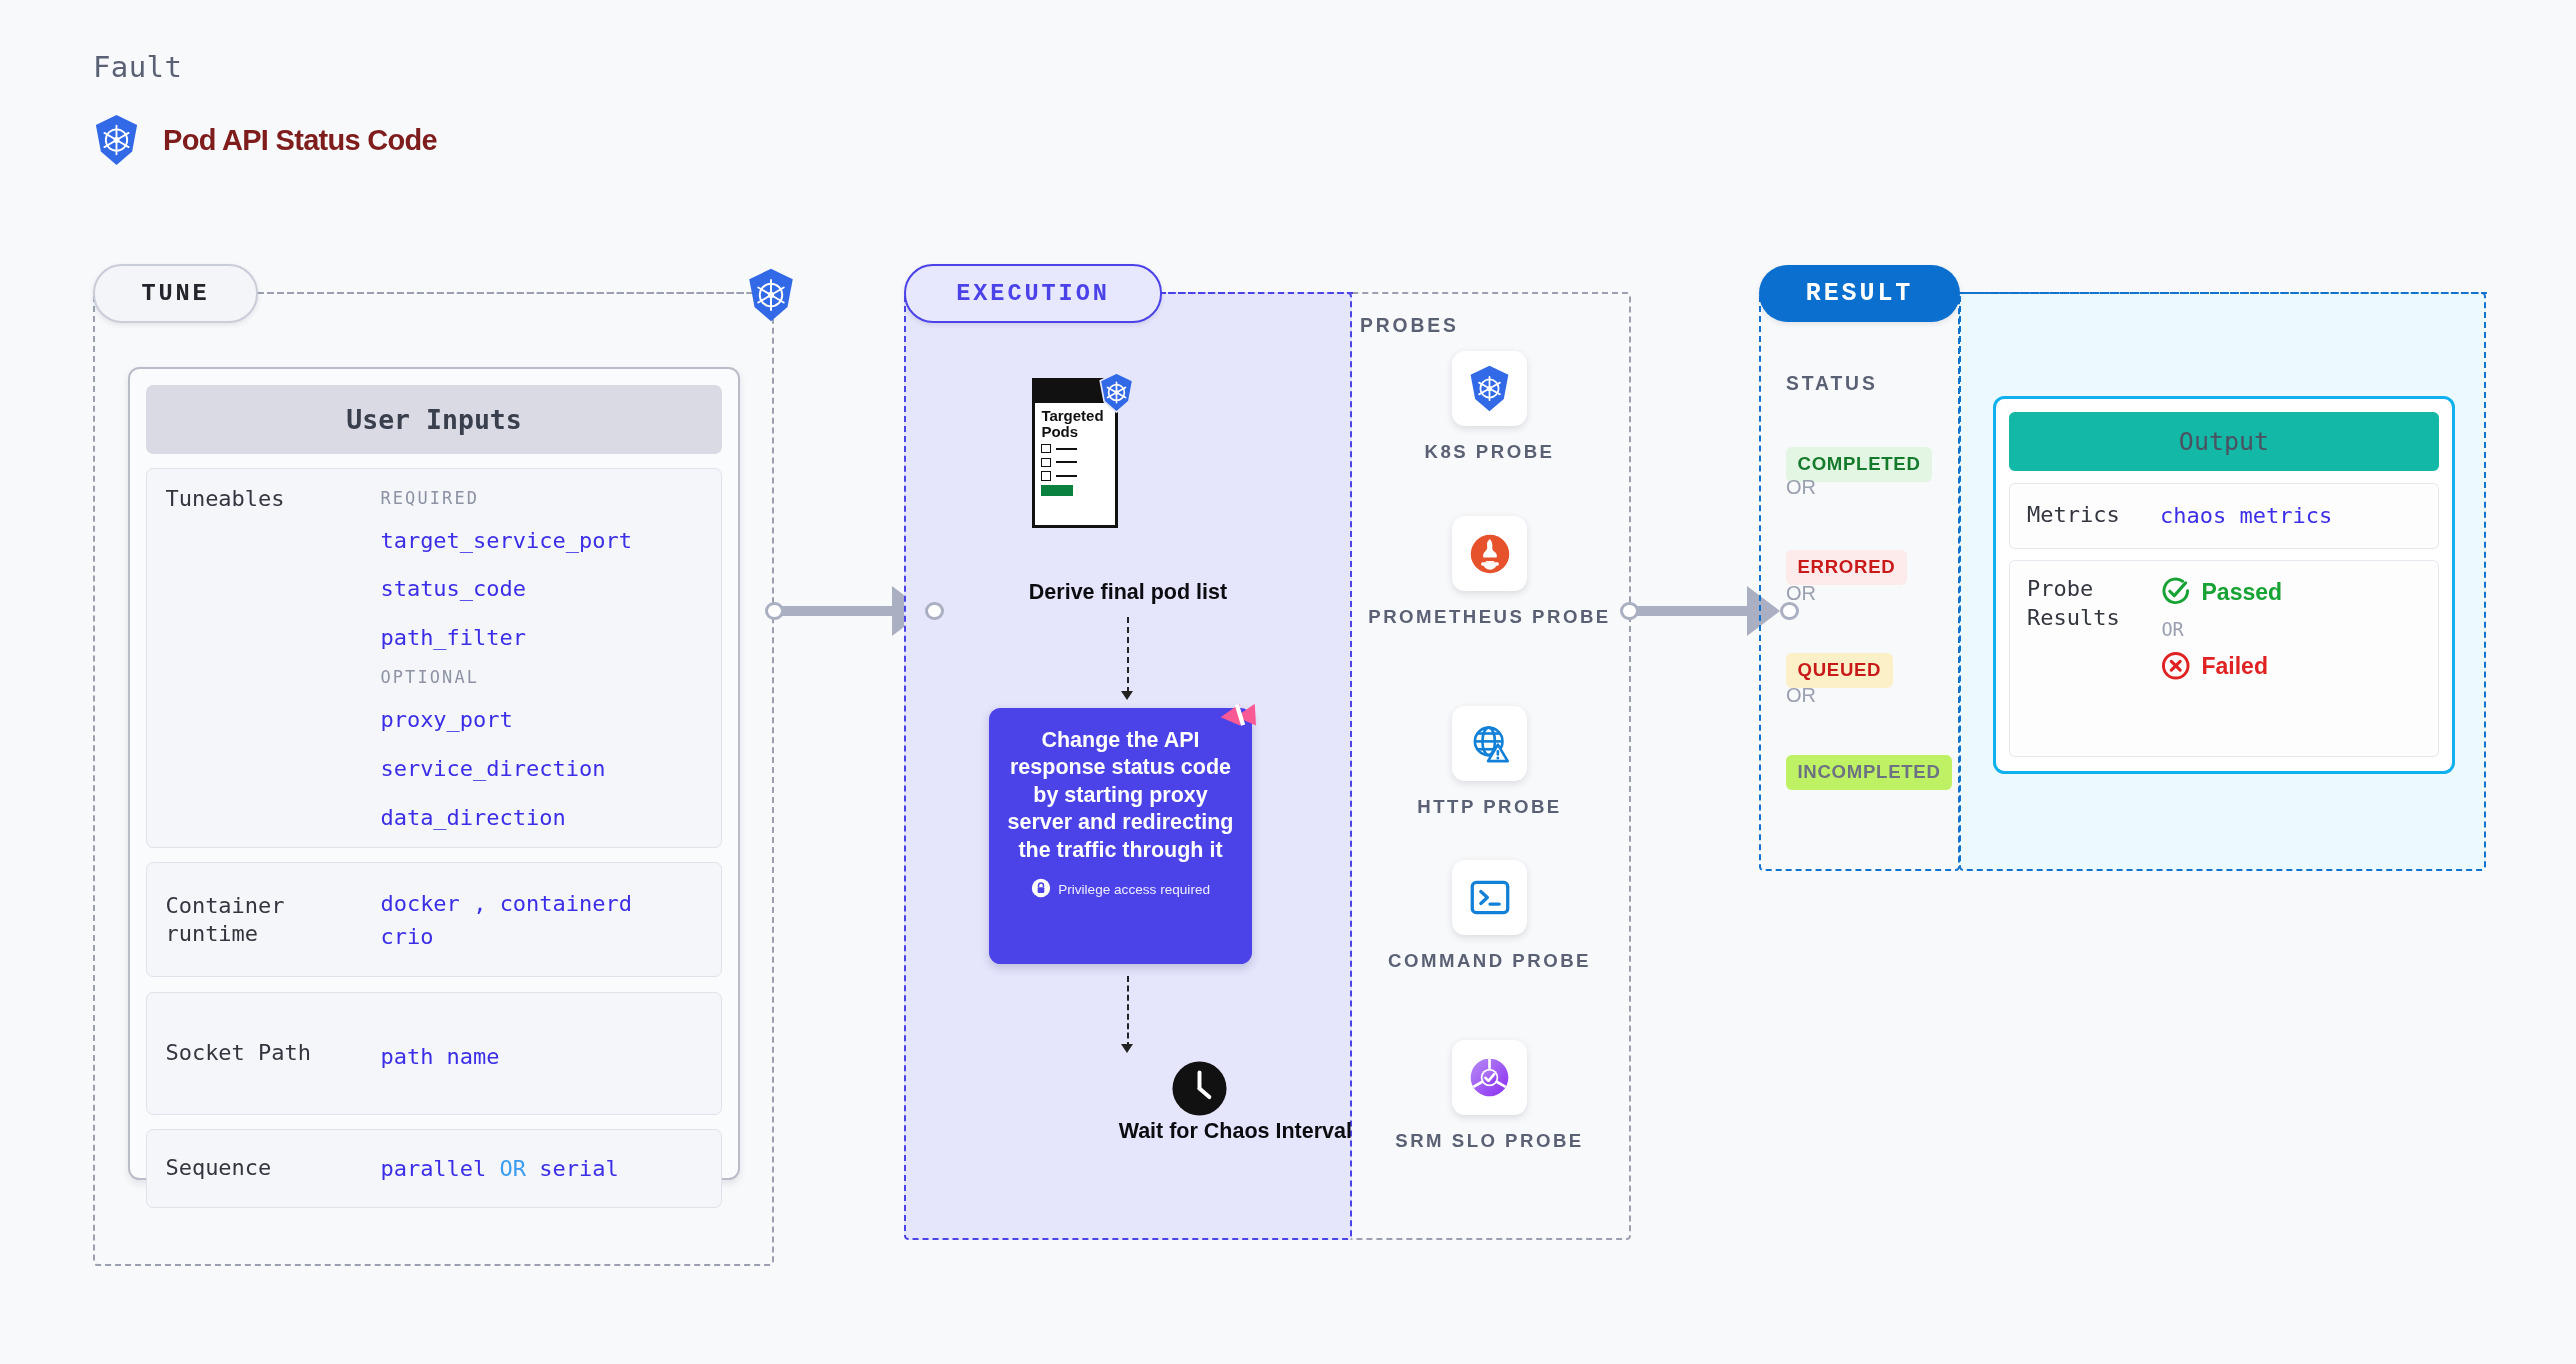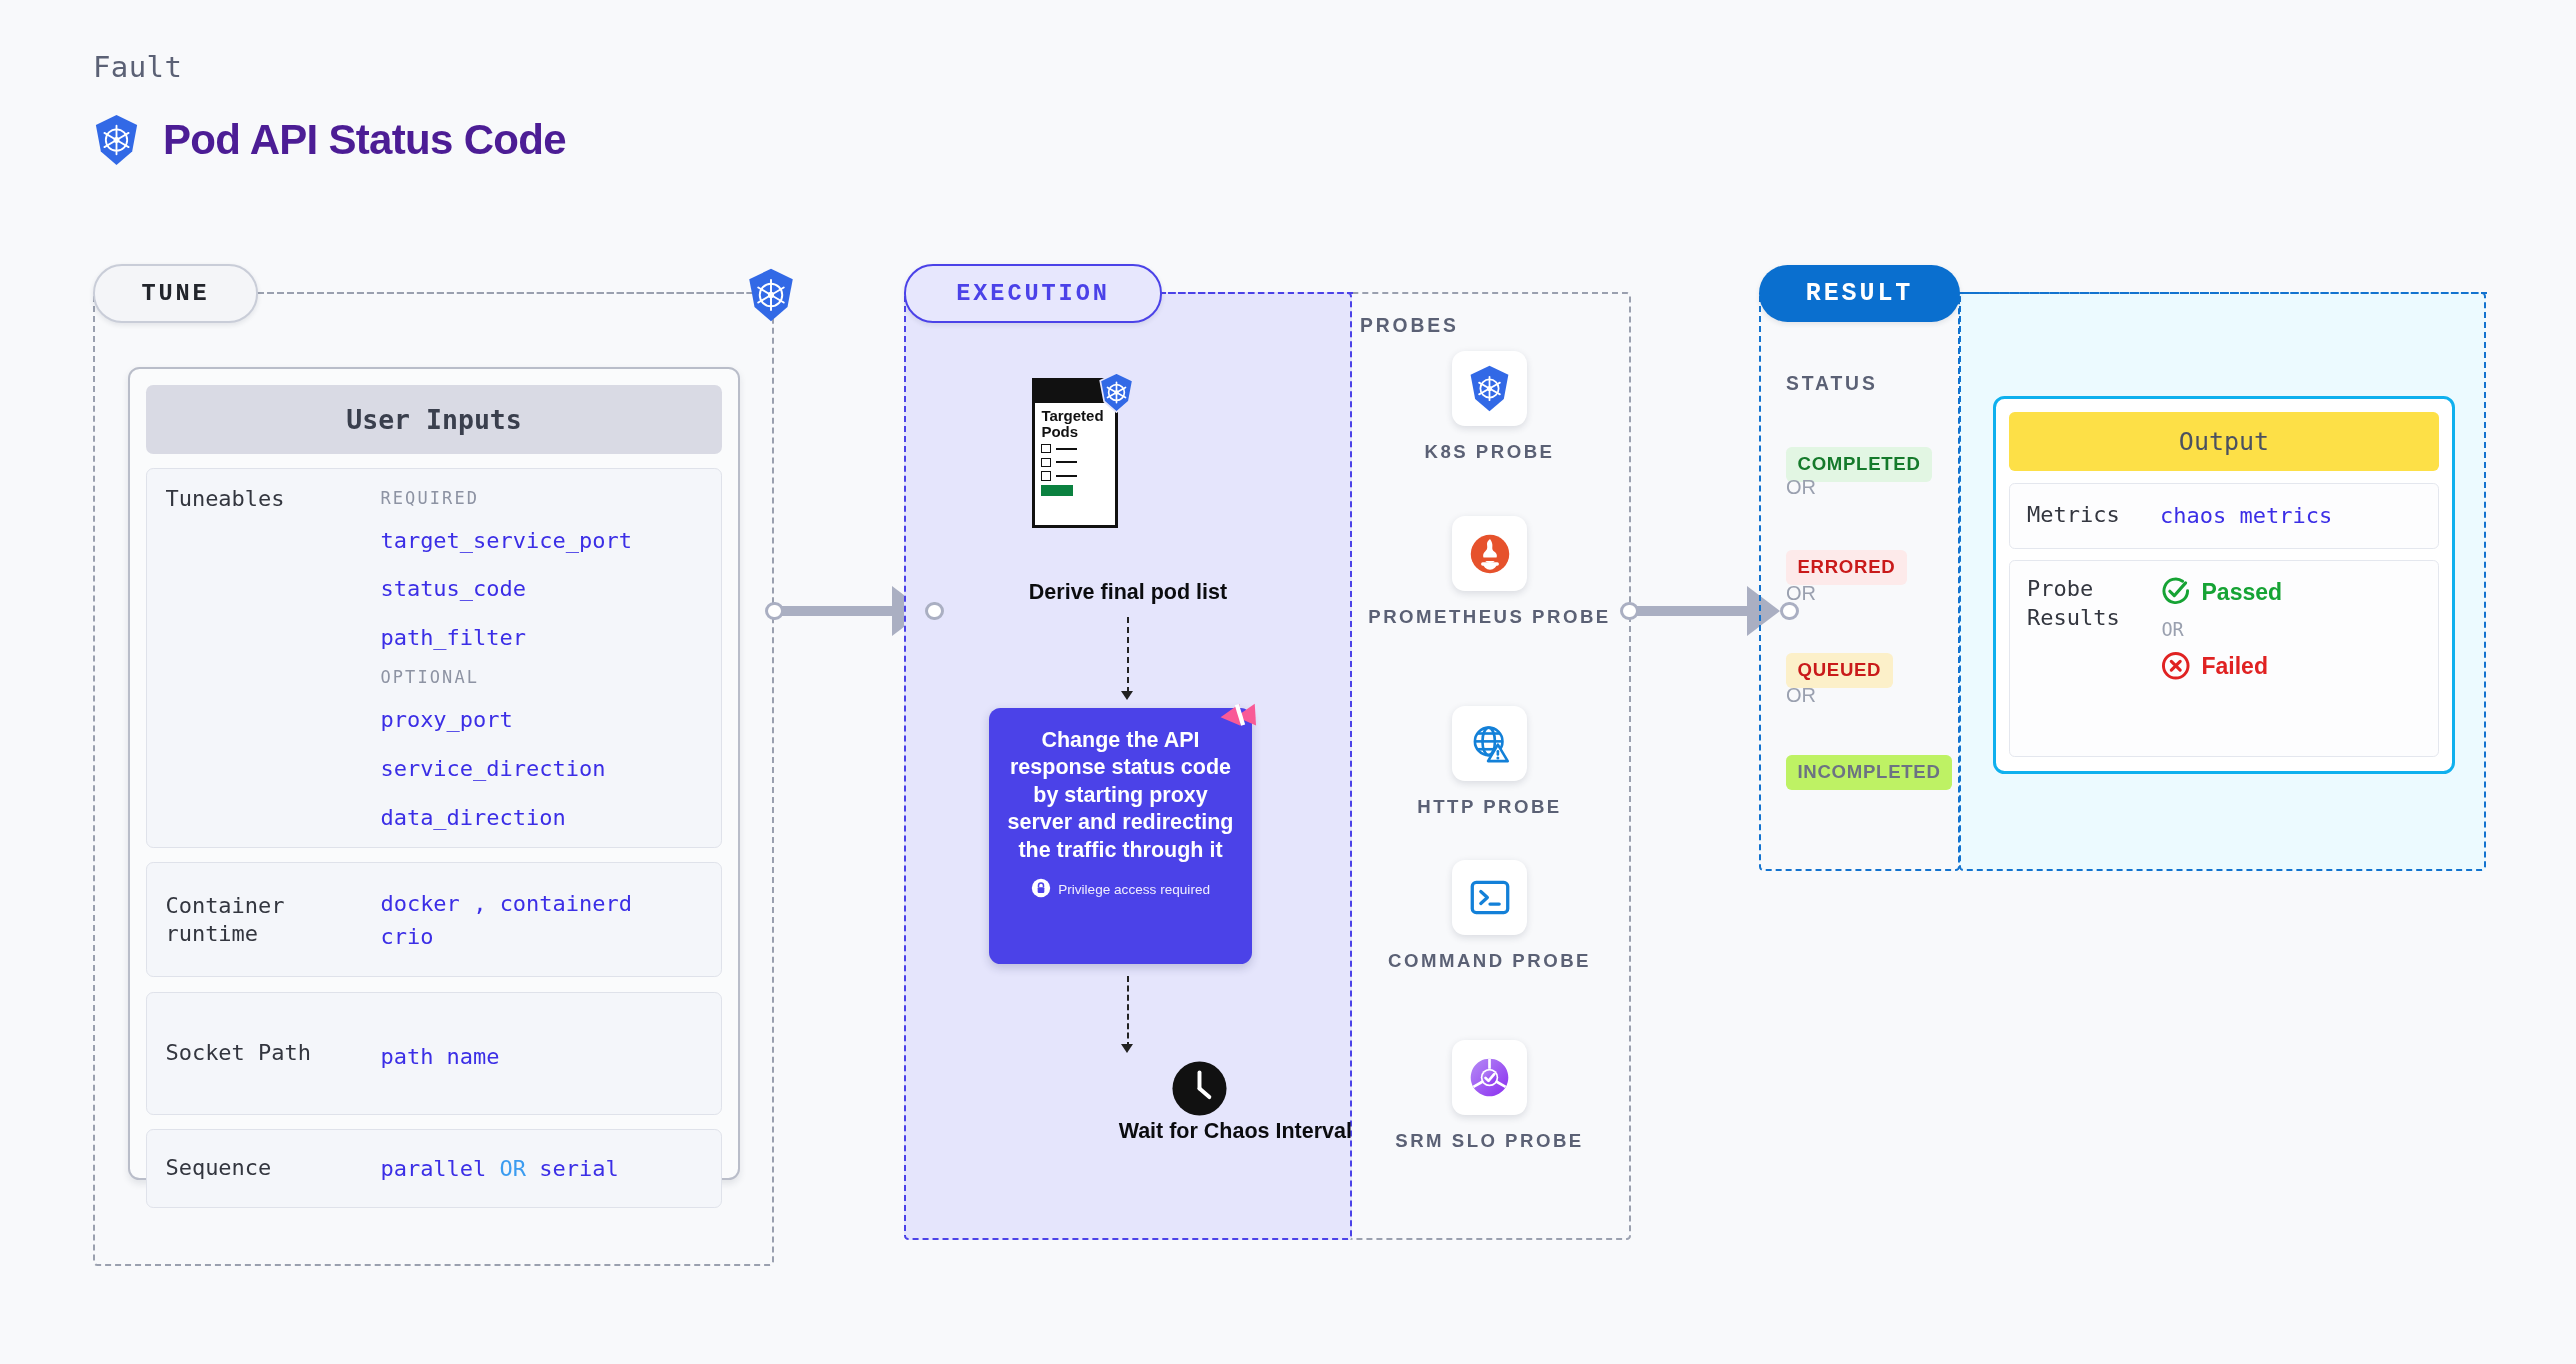--- a/index.html
+++ b/index.html
@@ -11,21 +11,21 @@
     overflow:hidden;
   }
 
   
   #header { position:absolute; left:93px; top:50px; }
   #fault-label {
     font-family:"DejaVu Sans Mono", monospace;
     font-size:29px; color:#5b6175; letter-spacing:0.4px;
   }
   #title-row { display:flex; align-items:center; gap:23px; margin-top:30px; }
-  #page-title { font-size:42px; font-weight:bold; color:#4c1d95; letter-spacing:-0.7px; }
+  #page-title { font-size:29px; font-weight:bold; color:#7f1d1d; letter-spacing:-0.7px; }
 
   
   .k8s { display:block; }
 
   
   .dashed { position:absolute; border-style:dashed; border-radius:4.3px; }
 
   
   .pill {
     position:absolute; display:flex; align-items:center; justify-content:center;
@@ -158,21 +158,21 @@
   .status-badge { position:absolute; left:1786px; border-radius:5.7px;
                   display:inline-flex; align-items:center; padding:6.4px 11.5px;
                   font-size:18.6px; font-weight:bold; letter-spacing:0.7px;margin-top:24px; }
   .or-text { position:absolute; left:1786px; font-size:20px; color:#9aa0af; }
 
   #output-card {
     position:absolute; left:1993px; top:396px; width:462px; height:378px;
     background:#fff; border:3.6px solid #0fb0ee; border-radius:11.5px; padding:13px;
   }
   #output-header {
-    height:59px; background:#fde047; border-radius:5.7px;
+    height:59px; background:#14b8a6; border-radius:5.7px;
     display:flex; align-items:center; justify-content:center;
     font-family:"DejaVu Sans Mono", monospace; font-size:25px; color:#4b5160;
   }
   .out-row { margin-top:11.5px; border:1.4px solid #e4e7ee; border-radius:5.7px;
              display:flex; padding:14.3px 17px; background:#fdfdfe; }
   .out-key { font-family:"DejaVu Sans Mono", monospace; font-size:22px; color:#33363f;
              width:133px; flex:0 0 133px; line-height:1.3; }
   .out-val { font-family:"DejaVu Sans Mono", monospace; font-size:22px; color:#3b2ee6; }
   #out-row-metrics { height:66px; align-items:center; }
   #out-row-probes { height:197px; align-items:flex-start; }

